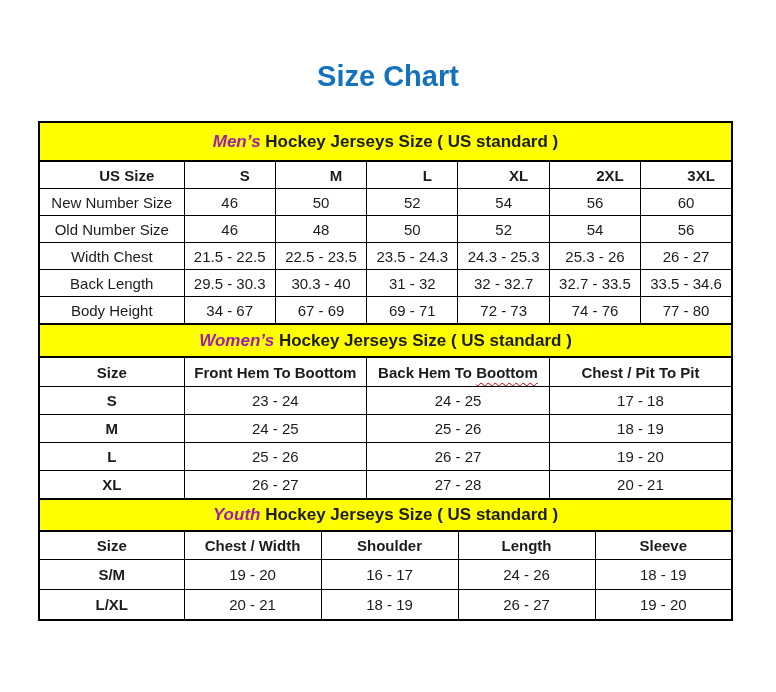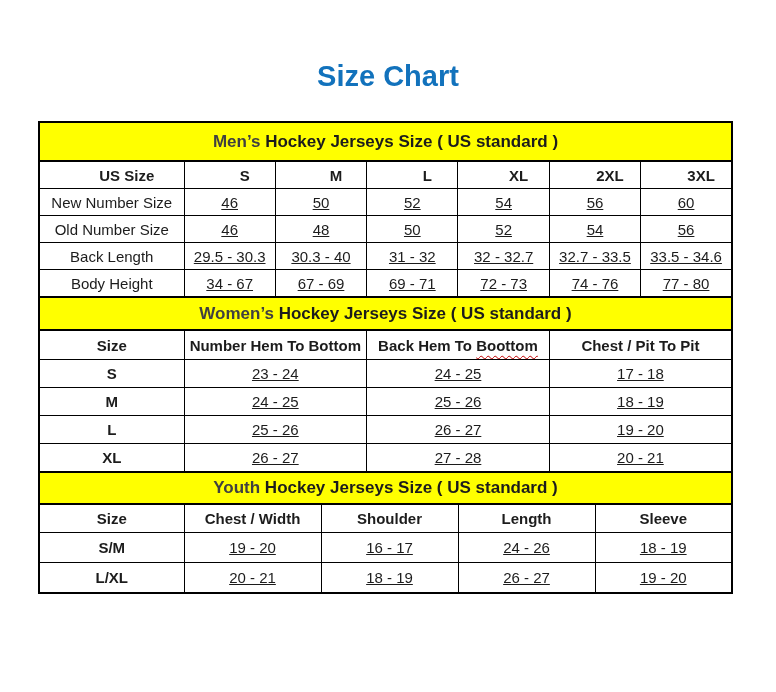--- a/index.html
+++ b/index.html
@@ -42,41 +42,41 @@
     white-space: nowrap;
     overflow: hidden;
   }
   th { font-weight: 700; }
   td.section {
     background: #FFFF00;
     font-weight: 700;
     font-size: 17px;
     border-bottom: 2px solid #000000;
   }
-  .red { color: #404040; }
+  .red { color: #a21caf; font-style: italic; }
   .wavy {
     text-decoration: underline;
     text-decoration-style: wavy;
     text-decoration-color: #c00000;
     text-decoration-thickness: 1px;
     text-underline-offset: 4px;
   }
   
   .mens td.section { height: 37px; }
   .mens th { height: 26px; padding-left: 32px; }
   .mens td.data, .mens td.lbl { height: 26px; }
   .womens td.section { height: 31px; }
   .womens th { height: 28px; }
   .womens td.data, .womens td.lbl { height: 27px; }
   .youth td.section { height: 30px; }
   .youth th { height: 27px; }
   .youth td.data, .youth td.lbl { height: 29px; }
   .mens td.lbl { font-weight: 400; }
   .womens td.lbl, .youth td.lbl { font-weight: 700; }
-  td.data { font-weight: 400; text-decoration: underline; }
+  td.data { font-weight: 400; }
 </style>
 </head>
 <body>
 
 <h1 class="page-title">Size Chart</h1>
 
 <div class="tables">
 
   <table class="tbl mens">
     <colgroup>
@@ -113,20 +113,29 @@
       <tr>
         <td class="lbl">Old Number Size</td>
         <td class="data">46</td>
         <td class="data">48</td>
         <td class="data">50</td>
         <td class="data">52</td>
         <td class="data">54</td>
         <td class="data">56</td>
       </tr>
       <tr>
+        <td class="lbl">Width Chest</td>
+        <td class="data">21.5 - 22.5</td>
+        <td class="data">22.5 - 23.5</td>
+        <td class="data">23.5 - 24.3</td>
+        <td class="data">24.3 - 25.3</td>
+        <td class="data">25.3 - 26</td>
+        <td class="data">26 - 27</td>
+      </tr>
+      <tr>
         <td class="lbl">Back Length</td>
         <td class="data">29.5 - 30.3</td>
         <td class="data">30.3 - 40</td>
         <td class="data">31 - 32</td>
         <td class="data">32 - 32.7</td>
         <td class="data">32.7 - 33.5</td>
         <td class="data">33.5 - 34.6</td>
       </tr>
       <tr>
         <td class="lbl">Body Height</td>
@@ -146,21 +155,21 @@
         <col>
         <col>
         <col>
       </colgroup>
     <tbody>
       <tr>
         <td class="section" colspan="4"><span class="red">Women’s</span><span> Hockey Jerseys Size ( US standard )</span></td>
       </tr>
       <tr>
         <th>Size</th>
-        <th>Number Hem To Bottom</th>
+        <th>Front Hem To Boottom</th>
         <th><span>Back Hem To </span><span class="wavy">Boottom</span></th>
         <th>Chest / Pit To Pit</th>
       </tr>
       <tr>
         <td class="lbl">S</td>
         <td class="data">23 - 24</td>
         <td class="data">24 - 25</td>
         <td class="data">17 - 18</td>
       </tr>
       <tr>

